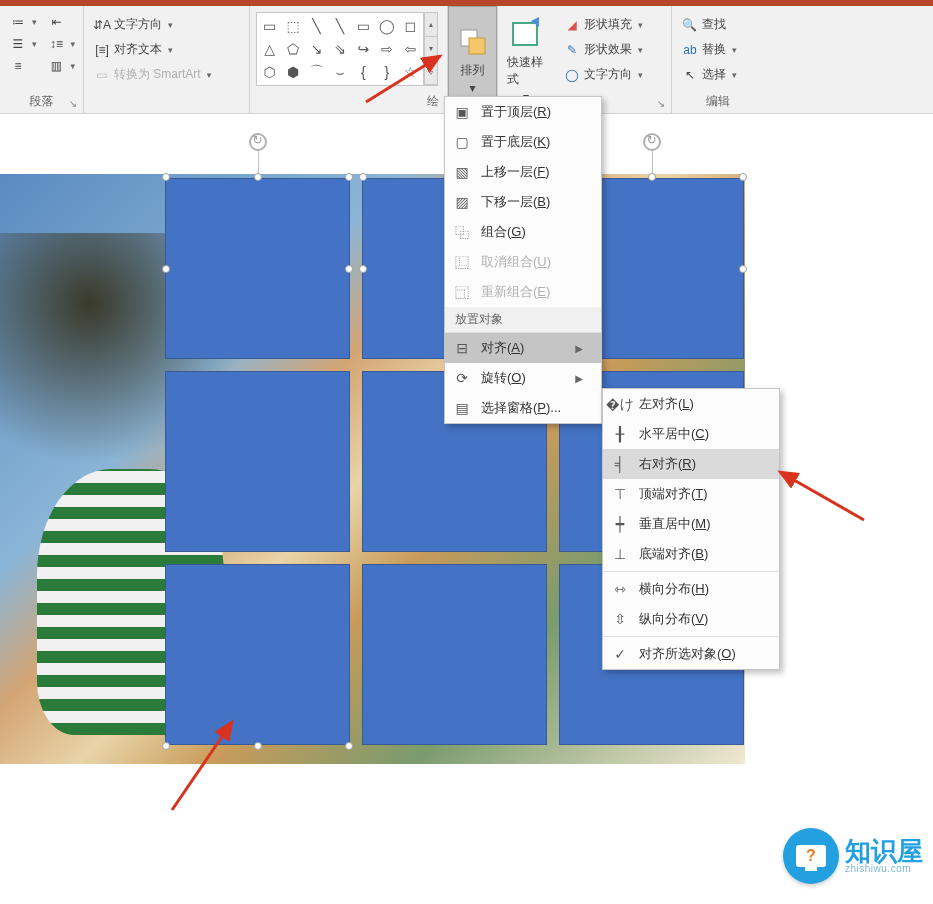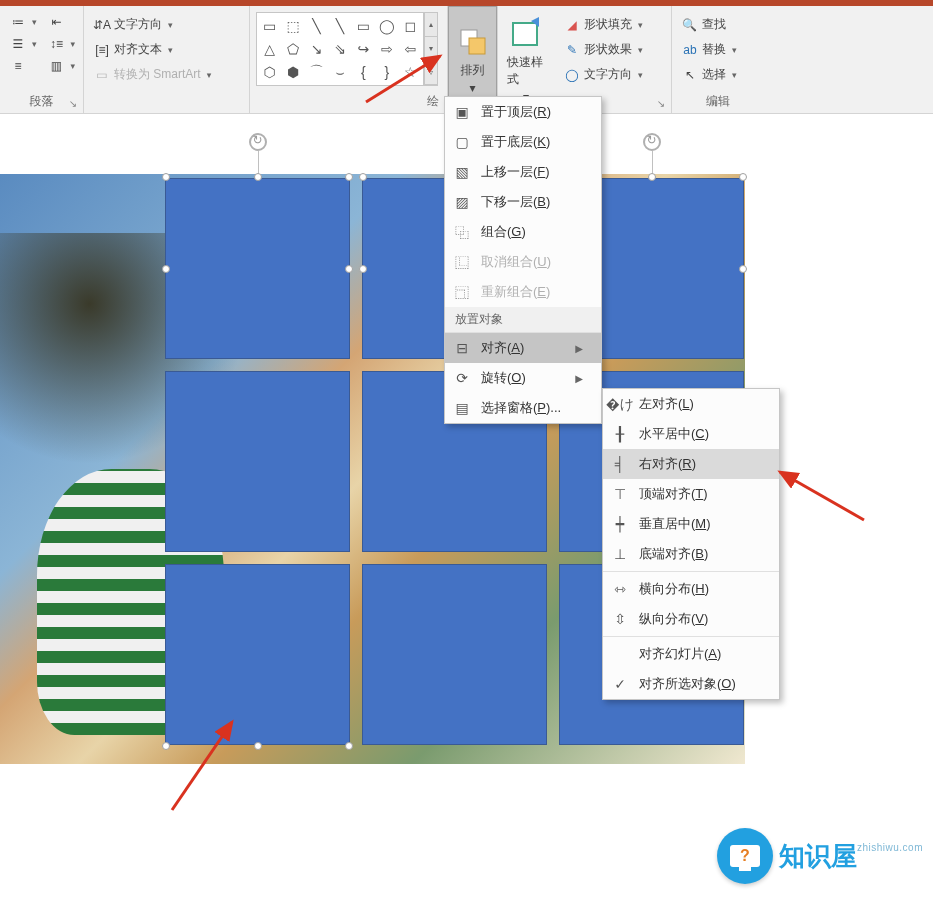--- a/index.html
+++ b/index.html
@@ -60,21 +60,21 @@
 .menu-sep { height: 1px; background: #e0e0e0; margin: 2px 0; }
 
 
 .arrow { position: absolute; pointer-events: none; }
 
 
 .logo { position: absolute; right: 10px; bottom: 20px; display: flex; align-items: center; gap: 6px; }
 .logo-badge { width: 56px; height: 56px; border-radius: 50%; background: #22a0e0; display: flex; align-items: center; justify-content: center; box-shadow: 0 2px 4px rgba(0,0,0,0.2); }
 .logo-badge .screen { width: 30px; height: 22px; background: #fff; border-radius: 3px; position: relative; display:flex; align-items:center; justify-content:center; color:#e67e22; font-weight:bold; }
 .logo-badge .screen::after { content:""; position:absolute; bottom:-4px; left:50%; transform:translateX(-50%); width:12px; height:4px; background:#fff; }
-.logo-text { color: #22a0e0; font-size: 26px; font-weight: bold; display:flex; flex-direction:row; line-height:1; }
+.logo-text { color: #22a0e0; font-size: 26px; font-weight: bold; display:flex; flex-direction:column; line-height:1; }
 .logo-text small { font-size: 10px; color: #7fb8d6; font-weight: normal; letter-spacing: 0.5px; }
 </style>
 </head>
 <body>
 
 <div class="titlebar"></div>
 
 <div class="ribbon">
 
   <div class="ribbon-group" style="width:84px;">
@@ -364,24 +364,20 @@
   <div class="menu-item">
     <span class="mi-icon">⇿</span>
     <span>横向分布(<u>H</u>)</span>
   </div>
   <div class="menu-item">
     <span class="mi-icon">⇳</span>
     <span>纵向分布(<u>V</u>)</span>
   </div>
   <div class="menu-sep"></div>
   <div class="menu-item">
-    <span class="mi-icon"></span>
-    <span>对齐幻灯片(<u>A</u>)</span>
-  </div>
-  <div class="menu-item">
     <span class="mi-icon">✓</span>
     <span>对齐所选对象(<u>O</u>)</span>
   </div>
 </div>
 
 <svg class="arrow" style="left:360px; top:48px; width:90px; height:60px;">
   <defs>
       <marker id="ah1" markerWidth="8" markerHeight="8" refX="6" refY="3" orient="auto">
         <path d="M0,0 L7,3 L0,6 Z" fill="#d9321f"></path>
       </marker>

